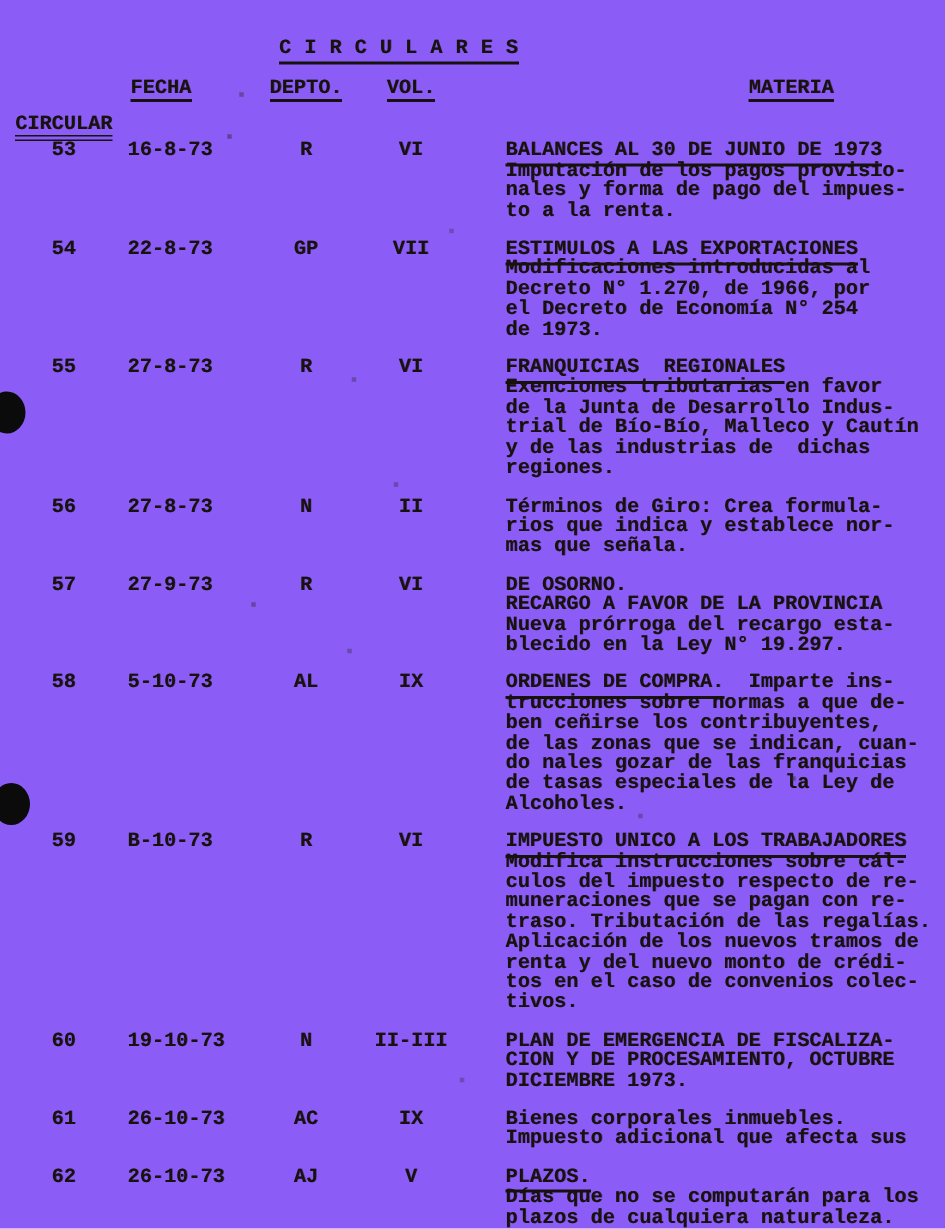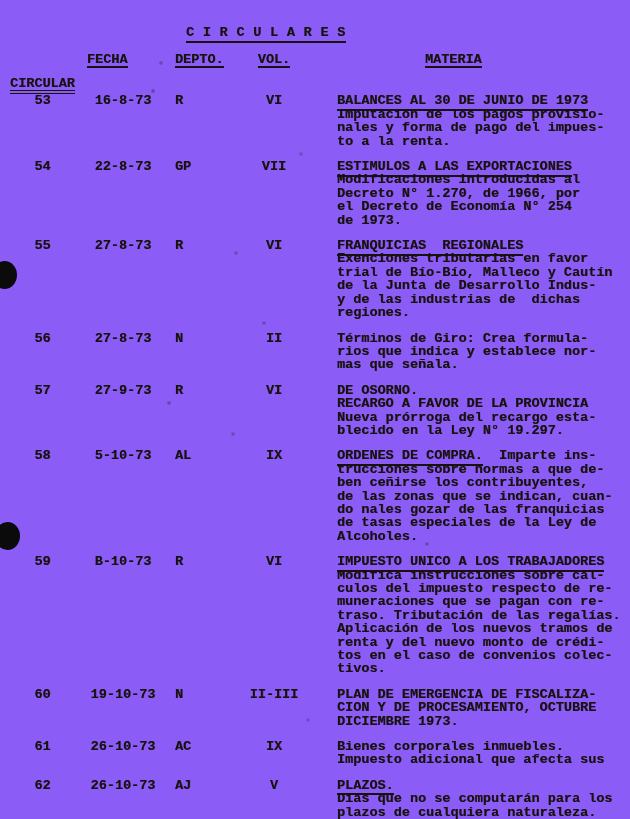--- a/index.html
+++ b/index.html
@@ -11,29 +11,29 @@
     text-shadow:0.4px 0 0 rgba(25,18,10,0.55);
   }
   .title-wrap { padding-top:26px; padding-left:186px; height:18px; }
   .title { display:inline-block; border-bottom:2.5px solid currentColor; padding-bottom:2px; letter-spacing:0.3px; }
 
   .hrow, .row { display:flex; align-items:flex-start; }
   .hrow { margin-top:9px; }
   .row { margin-bottom:12px; }
 
   .c-num    { width:85px;  text-align:center; flex:none; }
-  .c-fecha  { width:90px;  text-align:center;  flex:none; padding-right:14px; box-sizing:border-box; }
-  .c-depto  { width:58px;  flex:none; }
+  .c-fecha  { width:90px;  text-align:left;  flex:none; padding-right:14px; box-sizing:border-box; }
+  .c-depto  { width:58px;  text-align:center; flex:none; }
   .c-vol    { width:82px;  text-align:center; flex:none; }
   .c-materia{ flex:1; padding-left:22px; min-width:0; }
 
   .hdr { display:inline-block; border-bottom:2px solid currentColor; padding-bottom:0px; }
   .hdr.dbl { border-bottom:4px double currentColor;margin-top:24px; }
   .fh { text-align:left; padding-right:0; padding-left:2px; }
-  .mh { padding-left:110px; }
+  .mh { padding-left:110px;text-align:center; }
 
   .m-line { white-space:pre; }
   .u { border-bottom:2px solid currentColor; padding-bottom:0.5px; }
 
   .punch { position:absolute; background:#0b0b0b; border-radius:50%; }
   .p1 { left:-8px; top:261px; width:25px; height:28px; }
   .p2 { left:-5px; top:522px; width:25px; height:28px; }
 
   .noise { position:absolute; top:0; left:0; width:2px; height:2px; background:transparent;
     box-shadow:
@@ -92,22 +92,22 @@
         </div>
       </div>
       <div class="row">
         <span class="c-num">55</span>
         <span class="c-fecha">27-8-73</span>
         <span class="c-depto">R</span>
         <span class="c-vol">VI</span>
         <div class="c-materia">
           <div class="m-line"><span class="u">FRANQUICIAS  REGIONALES</span></div>
           <div class="m-line"><span>Exenciones tributarias en favor</span></div>
+          <div class="m-line"><span>de la Junta de Desarrollo Indus-</span></div>
           <div class="m-line"><span>trial de Bío-Bío, Malleco y Cautín</span></div>
-          <div class="m-line"><span>de la Junta de Desarrollo Indus-</span></div>
           <div class="m-line"><span>y de las industrias de  dichas</span></div>
           <div class="m-line"><span>regiones.</span></div>
         </div>
       </div>
       <div class="row">
         <span class="c-num">56</span>
         <span class="c-fecha">27-8-73</span>
         <span class="c-depto">N</span>
         <span class="c-vol">II</span>
         <div class="c-materia">

